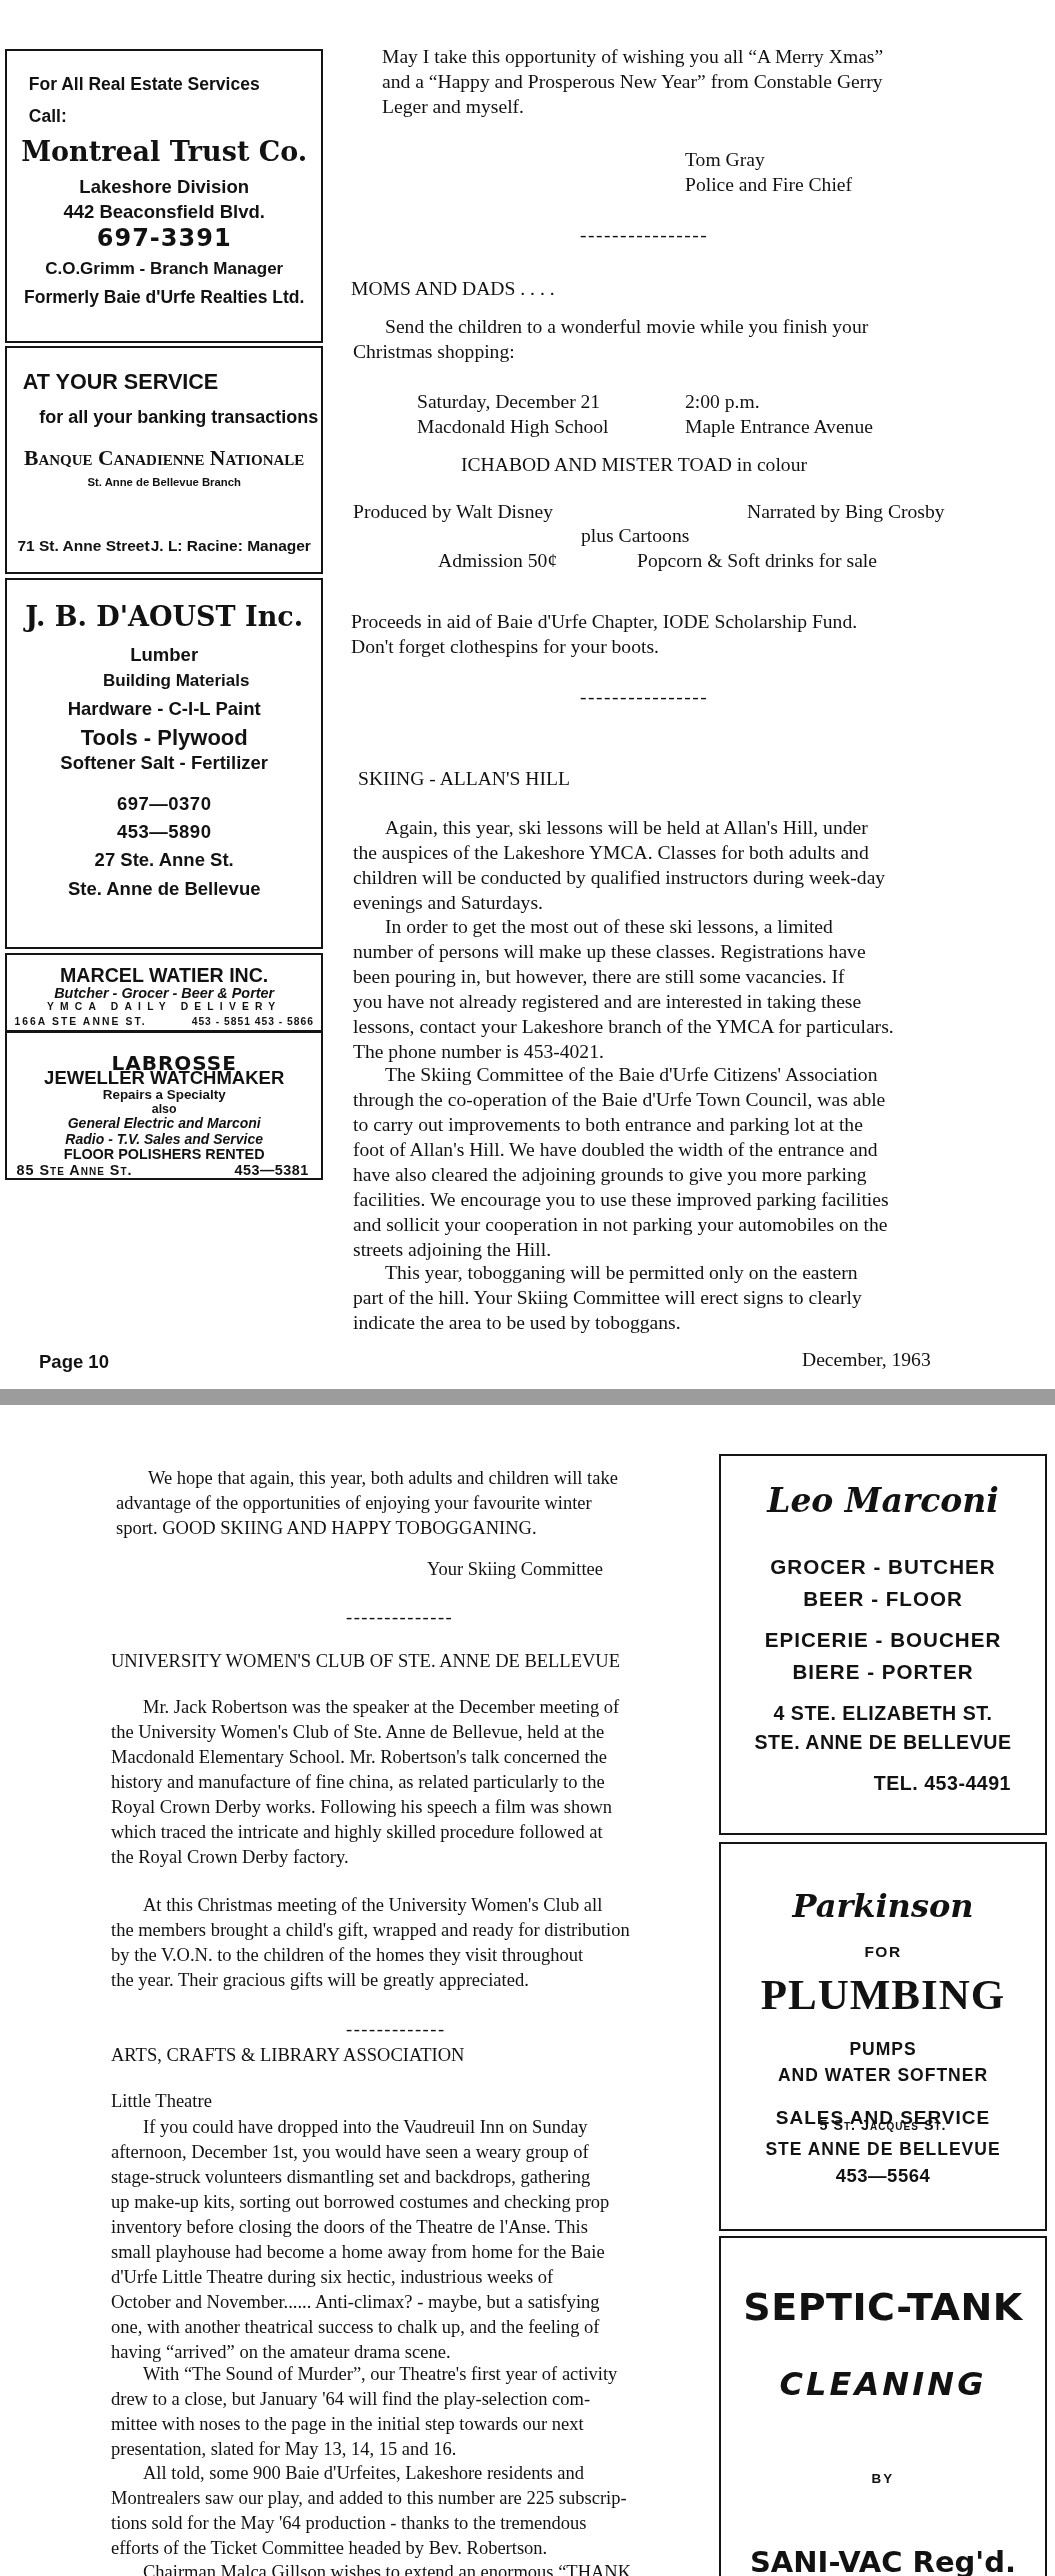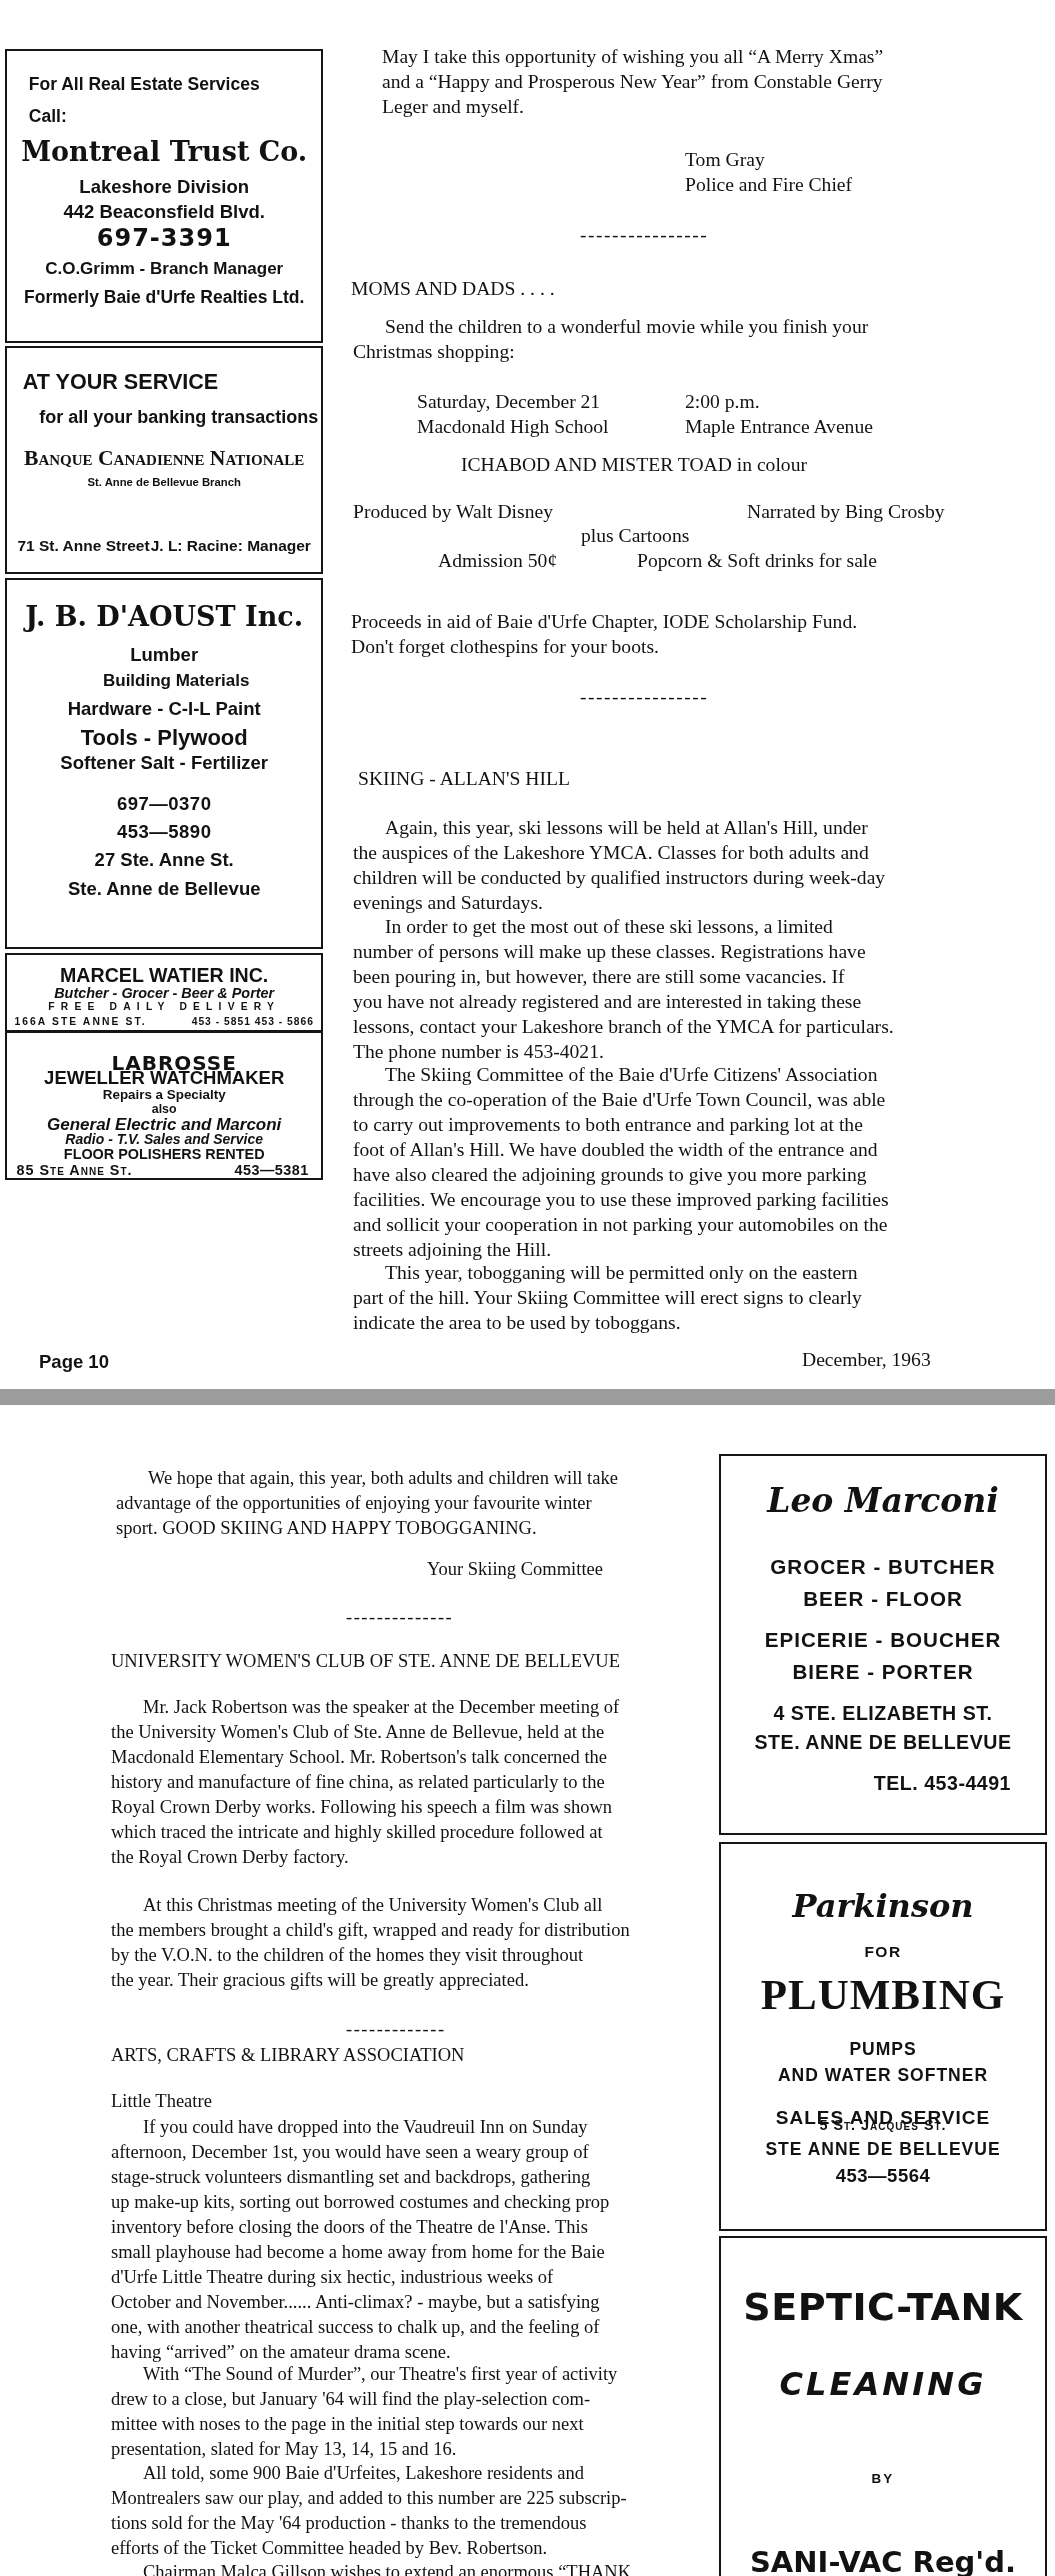--- a/index.html
+++ b/index.html
@@ -56,31 +56,31 @@
       <div class="adline sans b" style="top:172px;font-size:18.5px;">Softener Salt - Fertilizer</div>
       <div class="adline sans b" style="top:213px;font-size:18.5px;letter-spacing:0.5px;">697—0370</div>
       <div class="adline sans b" style="top:241px;font-size:18.5px;letter-spacing:0.5px;">453—5890</div>
       <div class="adline sans b" style="top:269px;font-size:18.5px;">27 Ste. Anne St.</div>
       <div class="adline sans b" style="top:298px;font-size:18.5px;">Ste. Anne de Bellevue</div>
     </div>
 
     <div class="adbox" style="top:953px;left:5.2px;width:314px;height:75px;">
       <div class="adline sans b" style="top:9.3px;font-size:19.6px;">MARCEL WATIER INC.</div>
       <div class="adline sans b i" style="top:30px;font-size:14.4px;">Butcher - Grocer - Beer &amp; Porter</div>
-      <div class="adline sans b" style="top:46px;font-size:10.3px;letter-spacing:6.2px;">FREE DAILY DELIVERY</div>
+      <div class="adline sans b" style="top:46px;font-size:10.3px;letter-spacing:6.2px;">YMCA DAILY DELIVERY</div>
       <div class="adline sans b" style="top:61px;left:7.2px;right:auto;font-size:10.3px;letter-spacing:2.1px;">166A STE ANNE ST.</div>
       <div class="adline sans b" style="top:61px;left:auto;right:7.2px;font-size:10.3px;letter-spacing:1px;">453 - 5851   453 - 5866</div>
     </div>
 
     <div class="adbox" style="top:1032px;left:5.2px;width:314px;height:145px;border-top-width:1.5px;">
       <div class="adline dsans b" style="top:18px;font-size:20px;letter-spacing:1px;padding-left:20px;">LABROSSE</div>
       <div class="adline sans b" style="top:34px;font-size:18.5px;">JEWELLER WATCHMAKER</div>
       <div class="adline sans b" style="top:54px;font-size:13.4px;">Repairs a Specialty</div>
       <div class="adline sans b" style="top:69px;font-size:12.4px;">also</div>
-      <div class="adline sans b i" style="top:82px;font-size:17px;">General Electric and Marconi</div>
+      <div class="adline sans b i" style="top:82px;font-size:14px;">General Electric and Marconi</div>
       <div class="adline sans b i" style="top:98px;font-size:14px;">Radio - T.V. Sales and Service</div>
       <div class="adline sans b" style="top:113px;font-size:14.4px;">FLOOR POLISHERS RENTED</div>
       <div class="adline sans b sc" style="top:129px;left:9.3px;right:auto;font-size:14.4px;letter-spacing:1px;">85 Ste Anne St.</div>
       <div class="adline sans b" style="top:129px;left:auto;right:12.4px;font-size:14.4px;letter-spacing:0.5px;">453—5381</div>
     </div>
 
     <div class="abs body10" style="top:44px;left:382px;width:670px;">May I take this opportunity of wishing you all “A Merry Xmas”
 and a “Happy and Prosperous New Year” from Constable Gerry
 Leger and myself.</div>
     <div class="abs body10" style="top:147px;left:685px;width:309px;"><span class="pre">Tom Gray</span><br><span>Police and Fire Chief</span></div>

